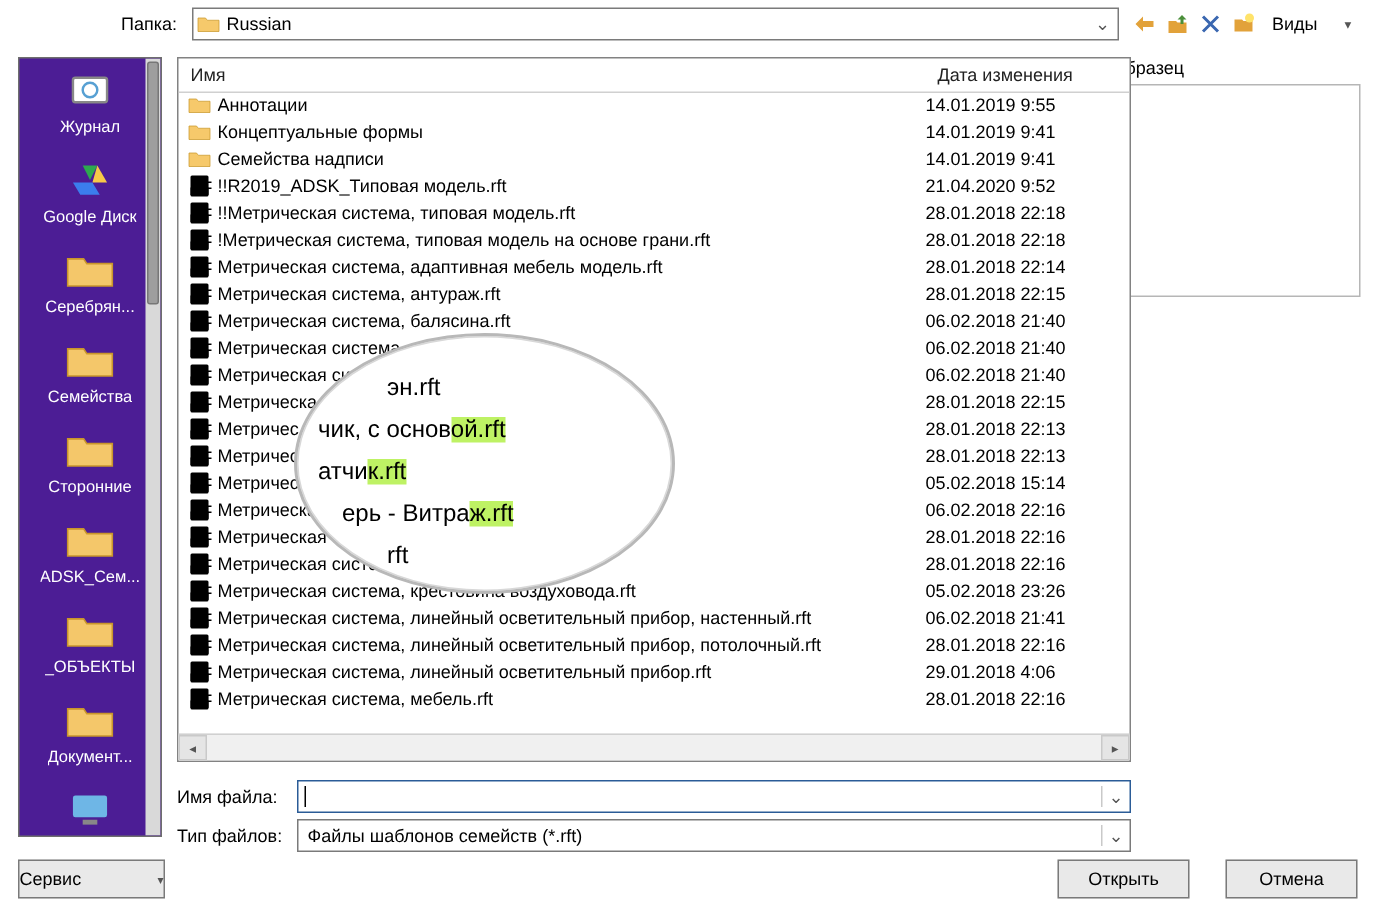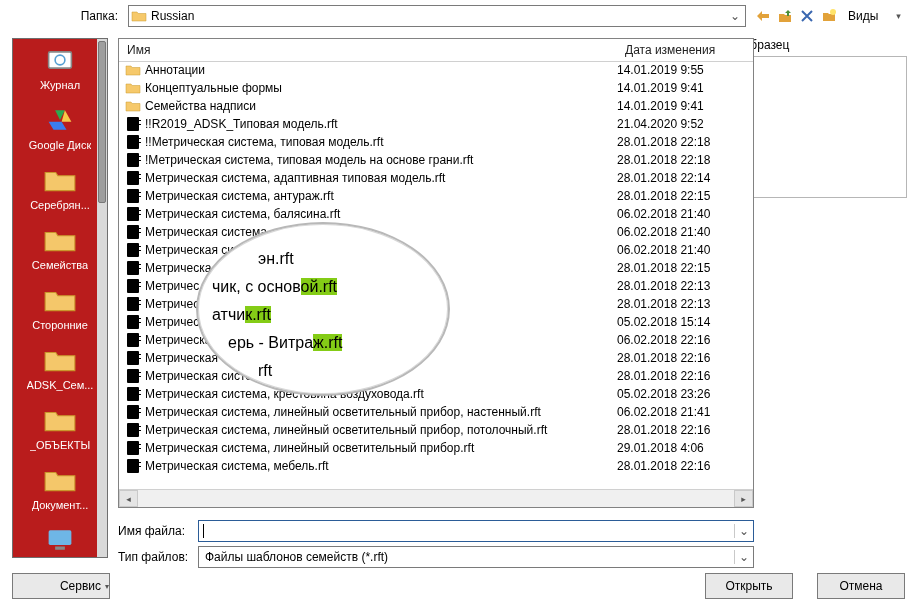--- a/index.html
+++ b/index.html
@@ -11,21 +11,21 @@
   .folder-drop{flex:0 0 618px;height:22px;border:1px solid #7a7a7a;background:#fff;display:flex;align-items:center;padding:0 2px;box-sizing:border-box}
   .folder-drop .fico{width:16px;height:16px;margin-right:4px}
   .folder-drop .ftxt{flex:1}
   .folder-drop .fchev{width:16px;text-align:center;color:#555}
   .toolbar{display:flex;align-items:center;margin-left:8px;gap:4px}
   .toolbar .tico{width:18px;height:18px;display:flex;align-items:center;justify-content:center}
   .toolbar .views{margin-left:6px;display:flex;align-items:center;gap:18px}
   .toolbar .views .vchev{font-size:9px;color:#555}
 
   
-  .places{position:absolute;left:12px;top:38px;width:96px;height:520px;background:#b91c1c;border:1px solid #6e6e6e;box-sizing:border-box;overflow:hidden}
+  .places{position:absolute;left:12px;top:38px;width:96px;height:520px;background:#4c1d95;border:1px solid #6e6e6e;box-sizing:border-box;overflow:hidden}
   .places .scrollbar{position:absolute;right:0;top:0;bottom:0;width:10px;background:#d9d9d9}
   .places .scrollbar .thumb{position:absolute;left:1px;right:1px;top:2px;height:160px;background:#9e9e9e;border:1px solid #777;border-radius:2px}
   .place{display:flex;flex-direction:column;align-items:center;color:#fff;font-size:11px;padding:6px 0 8px;cursor:default}
   .place .pico{width:38px;height:30px;margin-bottom:4px;display:flex;align-items:center;justify-content:center}
   .place .plabel{white-space:nowrap;max-width:84px;overflow:hidden;text-overflow:ellipsis}
 
   
   .preview{position:absolute;right:12px;top:38px;width:164px;}
   .preview .ptitle{font-size:12px;margin-bottom:4px}
   .preview .pbox{width:100%;height:140px;border:1px solid #b6b6b6;background:#fff}
@@ -48,29 +48,29 @@
   .form-area{position:absolute;left:118px;top:518px;width:636px}
   .form-row{display:flex;align-items:center;height:26px}
   .form-row .flbl{width:80px;text-align:left}
   .form-row .finput{flex:1;height:22px;border:1px solid #2b5c97;background:#fff;display:flex;align-items:center;box-sizing:border-box}
   .finput .cursor{margin-left:4px;width:1px;height:14px;background:#000}
   .finput .seltxt{flex:1;padding-left:6px}
   .finput .selchev{width:18px;text-align:center;color:#555;border-left:1px solid #c9c9c9}
   .form-row.type .finput{border-color:#7a7a7a}
 
   
-  .service-btn{position:absolute;left:12px;bottom:12px;width:96px;height:24px;border:1px solid #7a7a7a;background:#e9e9e9;display:flex;align-items:center;justify-content:flex-end;gap:4px;font-size:12px}
+  .service-btn{position:absolute;left:12px;bottom:12px;width:96px;height:24px;border:1px solid #7a7a7a;background:#e9e9e9;display:flex;align-items:center;justify-content:space-between;gap:4px;font-size:12px}
   .service-btn .schev{font-size:8px;color:#555}
   .btns{position:absolute;right:12px;bottom:12px;display:flex;gap:24px}
   .btns .b{width:86px;height:24px;border:1px solid #7a7a7a;background:#e9e9e9;display:flex;align-items:center;justify-content:center;font-size:12px}
 
   
   .mag{position:absolute;left:196px;top:222px;width:250px;height:170px;border:2px solid #b8b8b8;border-radius:50%;background:#fff;overflow:hidden;box-shadow:0 0 0 1px #d8d8d8 inset}
   .mag .mline{position:absolute;left:14px;right:14px;font-size:16px;white-space:nowrap}
-  .mag .mline .hl{background:#84cc16}
+  .mag .mline .hl{background:#bef264}
   
   
   .svg-folder{fill:#f6c96b;stroke:#c99a2e;stroke-width:.5}
 </style>
 </head>
 <body>
 
 <svg width="0" height="0" style="position:absolute">
   <symbol id="ic-folder" viewBox="0 0 16 16">
       <path class="svg-folder" d="M1 4h5l1.2 1.5H15V13H1z"></path>
@@ -279,21 +279,21 @@
         <svg class="rico svg-rft">
           <use href="#ic-rft"></use>
         </svg>
         <span class="rname">!Метрическая система, типовая модель на основе грани.rft</span>
         <span class="rdate">28.01.2018 22:18</span>
       </div>
       <div class="row">
         <svg class="rico svg-rft">
           <use href="#ic-rft"></use>
         </svg>
-        <span class="rname">Метрическая система, адаптивная типовая модель.rft</span>
+        <span class="rname">Метрическая система, адаптивная мебель модель.rft</span>
         <span class="rdate">28.01.2018 22:14</span>
       </div>
       <div class="row">
         <svg class="rico svg-rft">
           <use href="#ic-rft"></use>
         </svg>
         <span class="rname">Метрическая система, антураж.rft</span>
         <span class="rdate">28.01.2018 22:15</span>
       </div>
       <div class="row">

